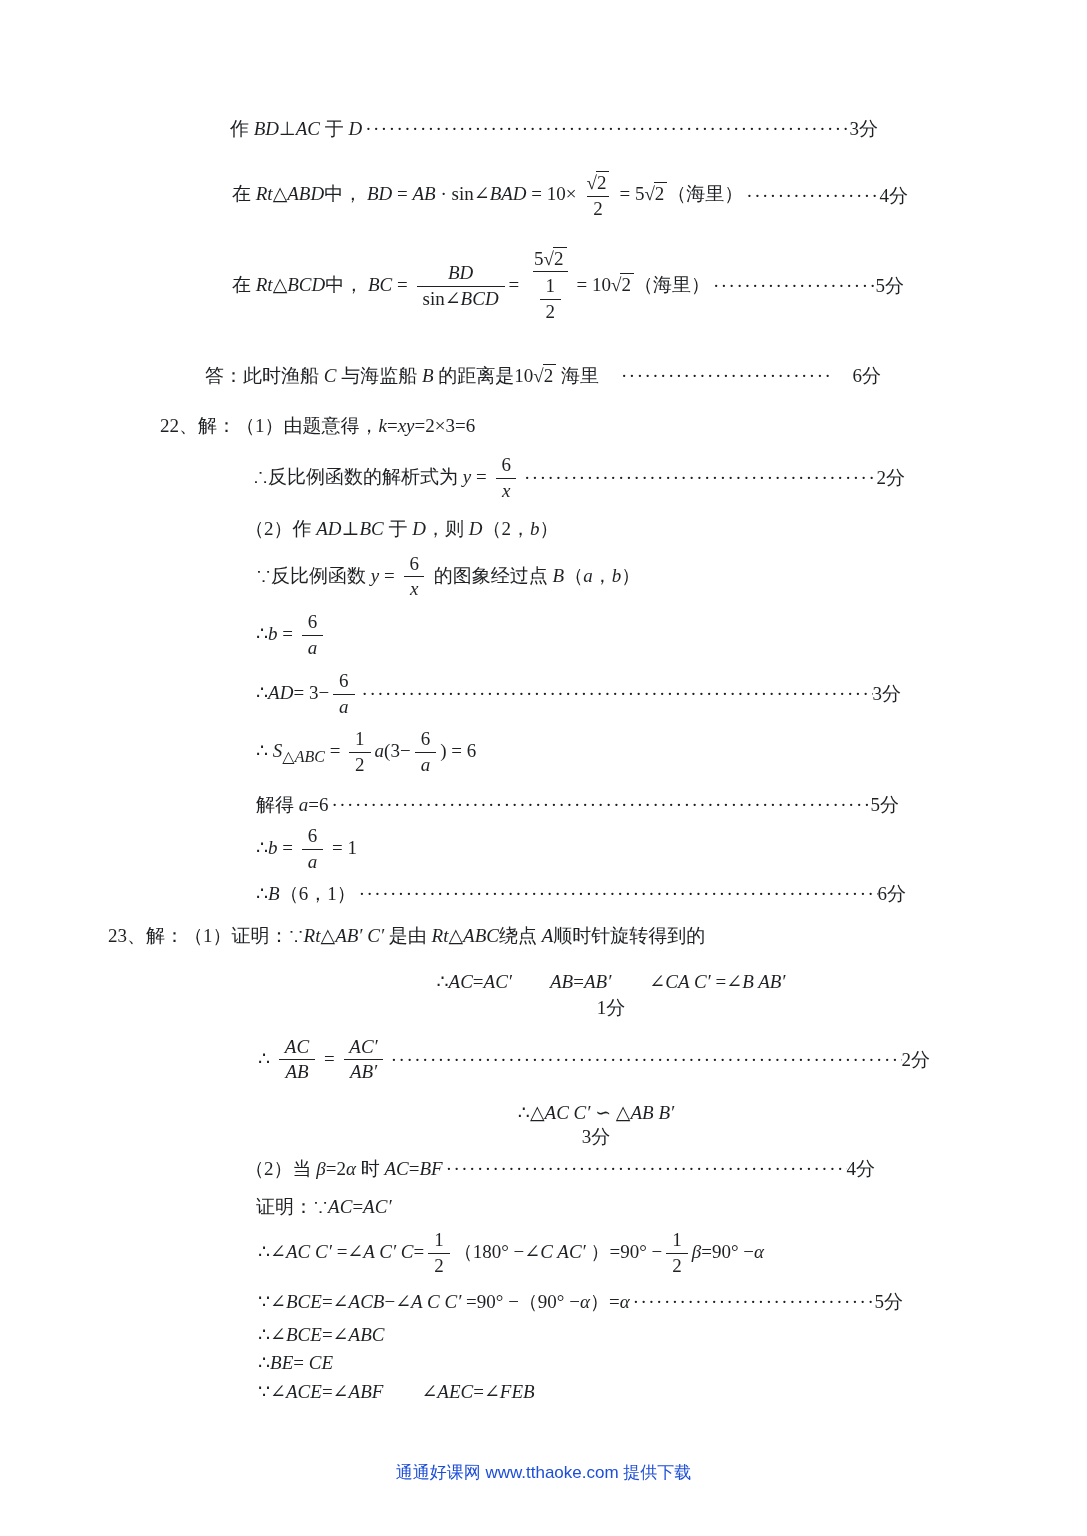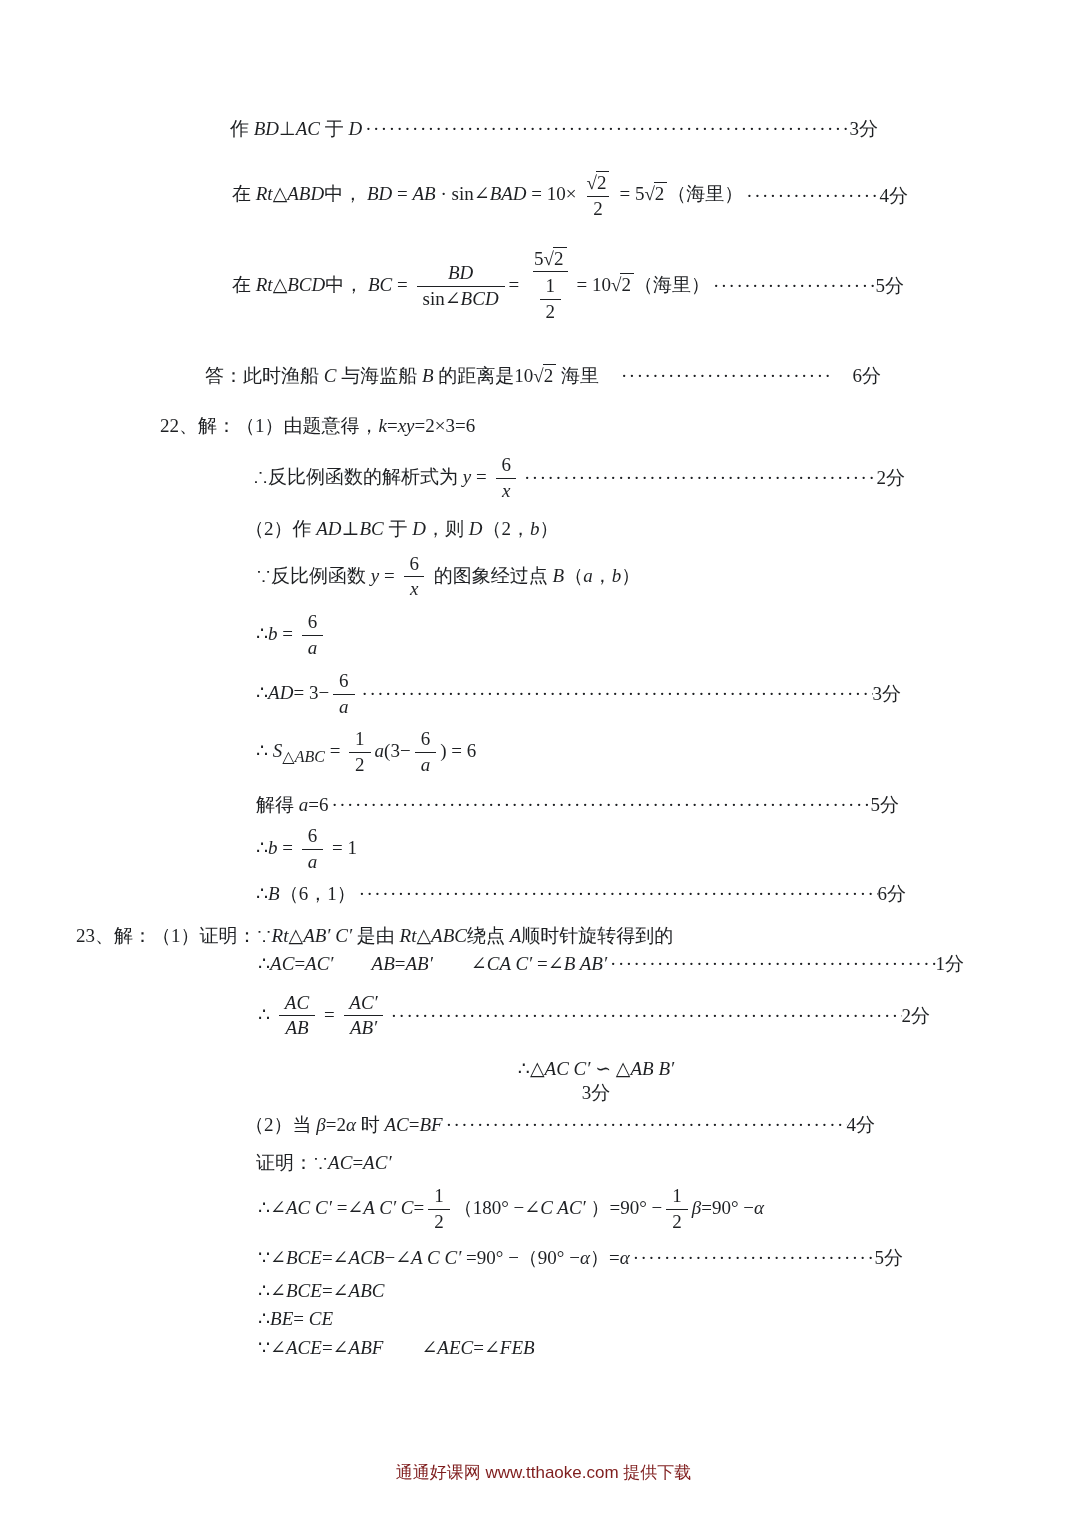--- a/index.html
+++ b/index.html
@@ -16,21 +16,21 @@
   .score { white-space:nowrap; }
   .frac { display:inline-flex; flex-direction:column; align-items:center; vertical-align:middle; margin:0 4px; line-height:1.2; }
   .frac > .den { border-top:1.6px solid #1e2023; }
   .frac > .num, .frac > .den { padding:1px 6px; text-align:center; }
   .frac .frac { margin:1px 1px; }
   .sqrt { white-space:nowrap; display:inline-block; }
   .sqrt > .sign { display:inline-block; }
   .sqrt > .body { display:inline-block; border-top:1.6px solid #1e2023; padding:0 3px 0 1px; margin-left:-1px; }
   .sub { font-size:16px; font-style:italic; vertical-align:-5px; letter-spacing:0; }
   .footer { position:absolute; left:0; right:0; bottom:52px; text-align:center; font-size:17px;
-            font-family:"Liberation Sans","DejaVu Sans",sans-serif; color:#7f1d1d; }
+            font-family:"Liberation Sans","DejaVu Sans",sans-serif; color:#1d4ed8; }
 </style>
 </head>
 <body>
 
 <div class="page">
 <div class="content">
 
   <div class="line dotted" style="margin-left:230px;width:648px;margin-top:0;font-family:Liberation Serif, serif;">
     <span class="lead"><span class="cn">作 </span><span class="v">BD</span><span class="cn">⊥</span><span class="v">AC</span><span class="cn"> 于 </span><span class="v">D</span></span>
     <span class="dots">···········································································································································································</span>
@@ -129,25 +129,25 @@
           <span class="den v">a</span>
         </span><span class="cn"> = 1</span>
   </div>
 
   <div class="line dotted" style="margin-left:256px;width:650px;margin-top:6px;">
     <span class="lead"><span class="cn">∴</span><span class="v">B</span><span class="cn">（6，1）</span></span>
     <span class="dots">···········································································································································································</span>
     <span class="score">6分</span>
   </div>
 
-  <div class="line" style="margin-left:76px;margin-top:16px;">
+  <div class="line" style="margin-left:108px;margin-top:16px;">
     <span class="cn">23、解：（1）证明：∵</span><span class="v">Rt</span><span class="cn">△</span><span class="v">AB′ C′</span><span class="cn"> 是由 </span><span class="v">Rt</span><span class="cn">△</span><span class="v">ABC</span><span class="cn">绕点 </span><span class="v">A</span><span class="cn">顺时针旋转得到的</span>
   </div>
 
-  <div class="line dotted" style="margin-left:258px;width:706px;margin-top:2px;">
+  <div class="line dotted" style="margin-left:258px;width:706px;margin-top:20px;flex-direction:column;">
     <span class="lead"><span class="cn">∴</span><span class="v">AC</span><span class="cn">=</span><span class="v">AC′</span><span class="cn">　　</span><span class="v">AB</span><span class="cn">=</span><span class="v">AB′</span><span class="cn">　　</span><span class="cn">∠</span><span class="v">CA C′</span><span class="cn"> =∠</span><span class="v">B AB′</span></span>
     <span class="dots">···········································································································································································</span>
     <span class="score">1分</span>
   </div>
 
   <div class="line dotted" style="margin-left:258px;width:672px;margin-top:14px;">
     <span class="lead"><span class="cn">∴ </span><span class="frac">
             <span class="num v">AC</span>
             <span class="den v">AB</span>
           </span><span class="cn"> = </span><span class="frac">

